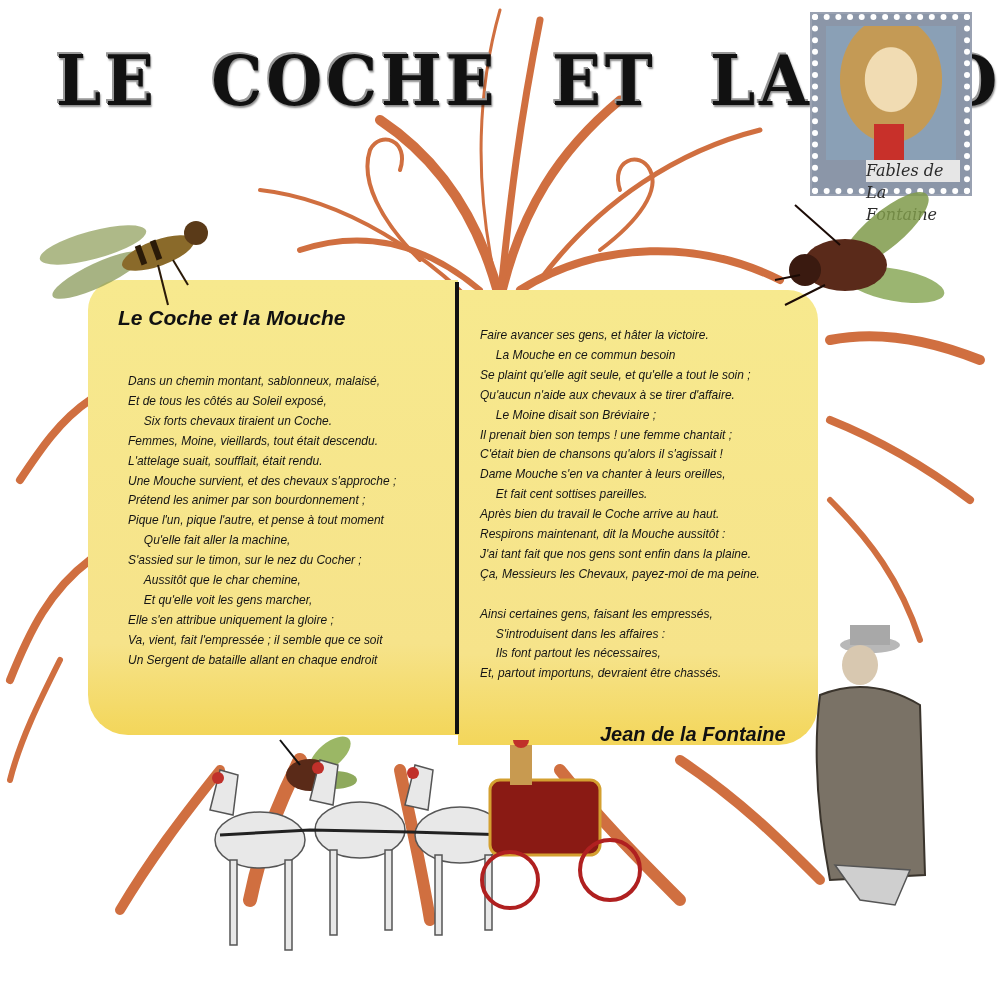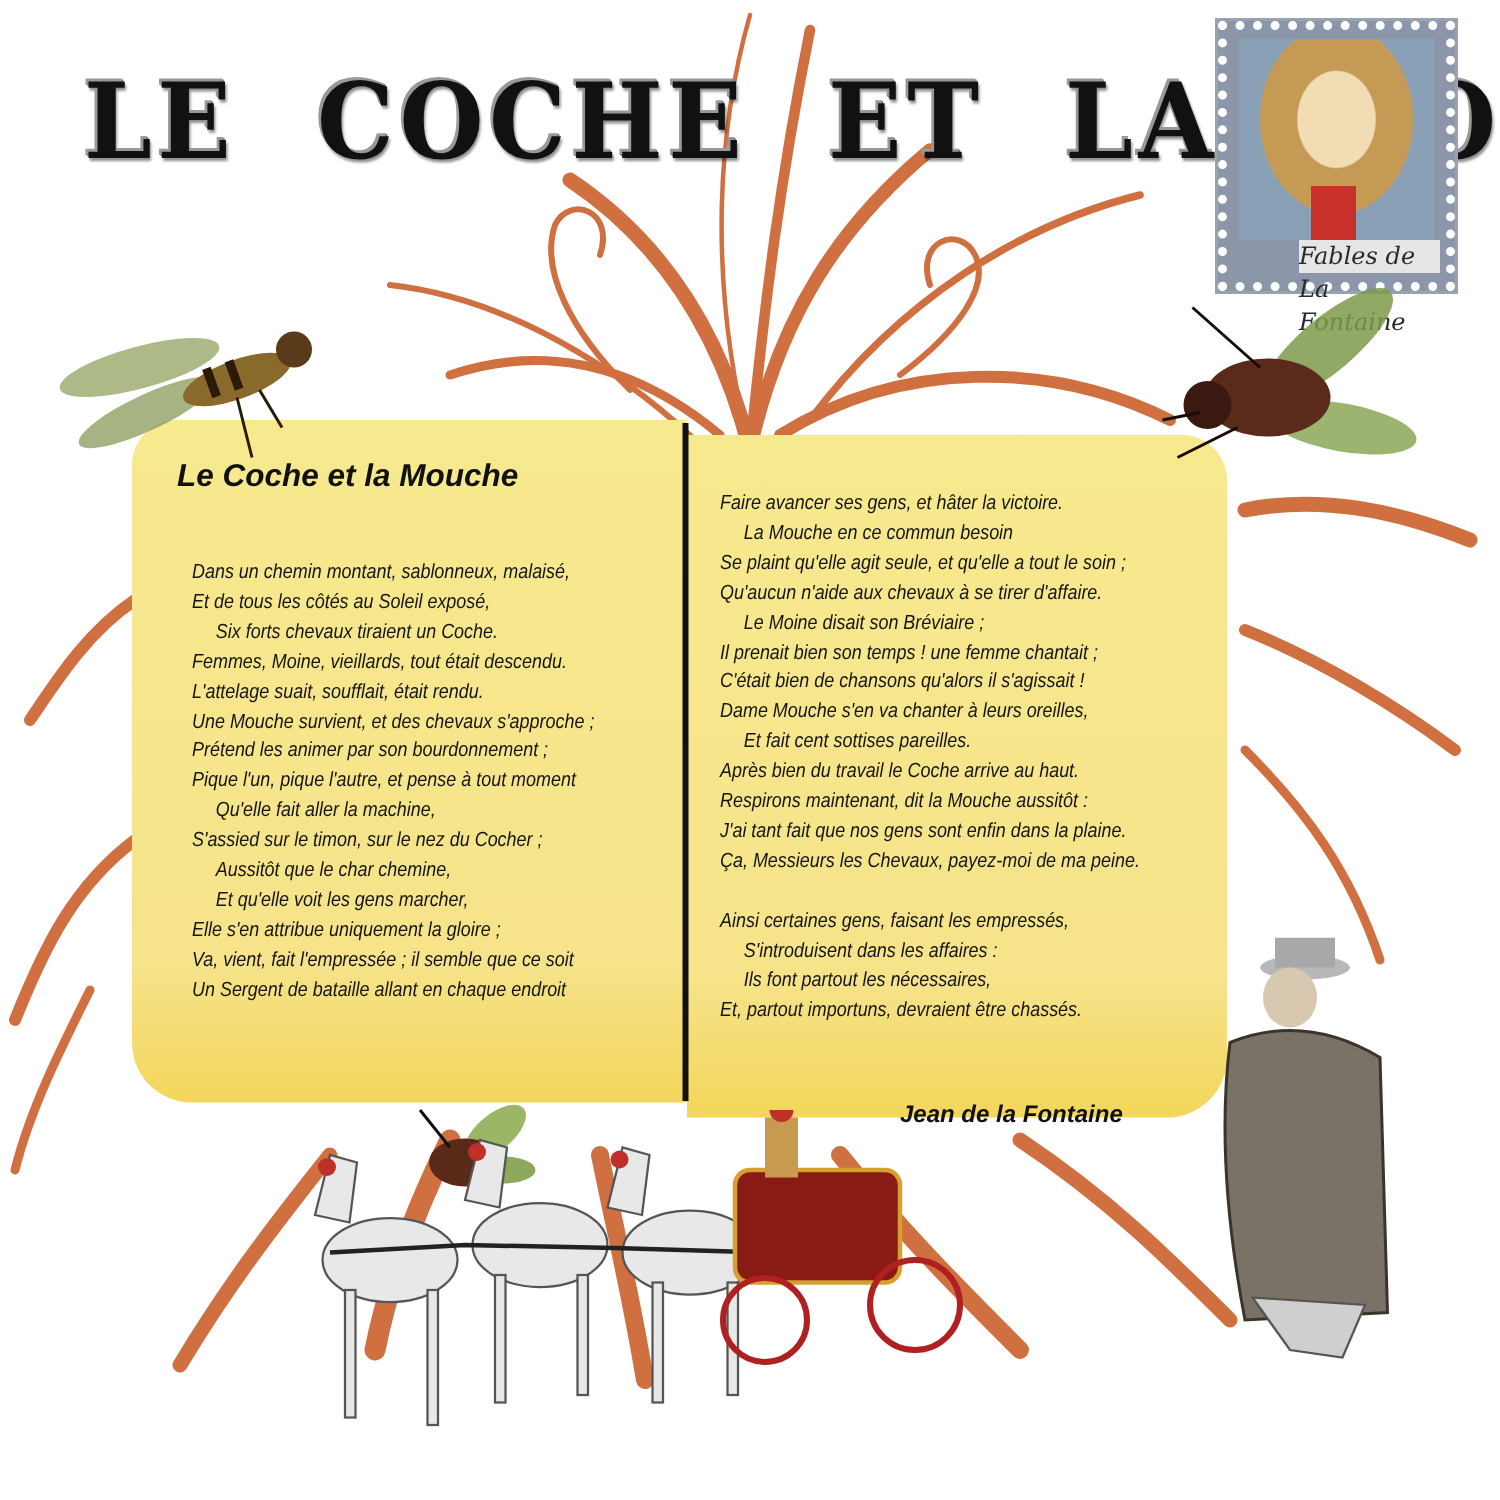--- a/index.html
+++ b/index.html
@@ -63,22 +63,22 @@
     position: absolute; font-size: 13.6px; font-style: italic; color: #151515;
     line-height: 19.9px; transform: scaleX(0.88); transform-origin: left top;
     white-space: nowrap;
   }
   .verses.left { left: 40px; top: 103px; }
   .verses.right { left: 392px; top: 57px; }
   .verse { display: block; }
   .verse.indent { padding-left: 18px; }
   .verse.blank { height: 19.9px; }
   .author {
-    position: absolute; left: 512px; top: 467px;
-    font-size: 16px; font-weight: bold; font-style: italic; color: #111;
+    position: absolute; left: 512px; top: 455px;
+    font-size: 20px; font-weight: bold; font-style: italic; color: #111;
   }
   .fly { position: absolute; }
   .horses { position: absolute; left: 190px; top: 740px; width: 460px; height: 230px; }
   .monk { position: absolute; left: 800px; top: 625px; width: 140px; height: 300px; }
 </style>
 </head>
 <body>
 
 <svg class="splash" viewBox="0 0 1000 1000" width="1000" height="1000">
   <g fill="none" stroke="#c8571f" stroke-linecap="round" opacity="0.85">

